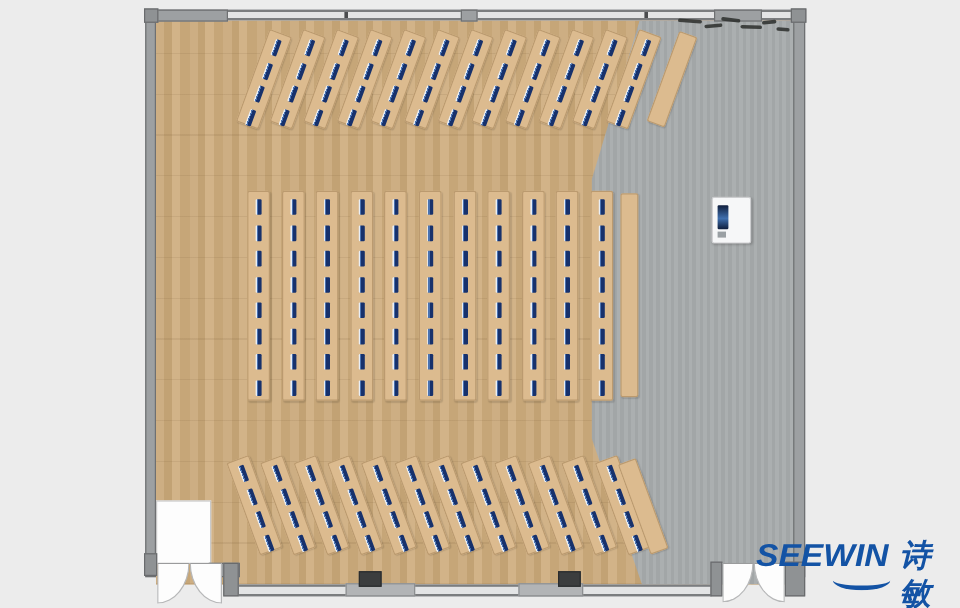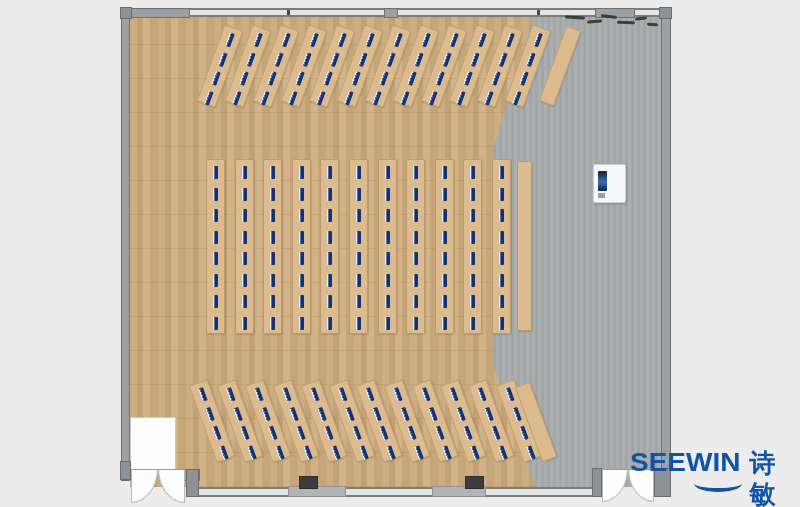--- a/index.html
+++ b/index.html
@@ -42,21 +42,21 @@
   .podium-screen{left:4px;top:6px;width:9px;height:20px;border-radius:1px;
     background:linear-gradient(180deg,#0f1e3c,#3f6fae 55%,#0f1e3c);}
   .podium-block{left:4px;top:28px;width:7px;height:5px;background:#9aa0a4;}
 
   
   .scribble{left:565px;top:13px;width:96px;height:16px;z-index:4;}
   .scribble i{position:absolute;display:block;height:3px;background:#2c2e2b;border-radius:2px;opacity:.85;}
 
   
   .logo{left:630px;top:448px;height:44px;display:flex;align-items:flex-start;gap:9px;
-    color:var(--brand,#1353a5);z-index:10;}
+    color:var(--brand,#1353a5);z-index:10;font-style:italic;}
   .logo-latin{font-size:28px;font-weight:800;letter-spacing:0;transform:scaleY(.94);line-height:1.1;}
   .logo-cjk{font-size:26px;font-weight:700;line-height:1.2;}
   .smile{position:absolute;left:64px;top:27px;width:48px;height:13px;
     border-bottom:4px solid var(--brand,#1353a5);border-radius:50%;}
 </style>
 </head>
 <body>
 
 <div class="stage">
 

